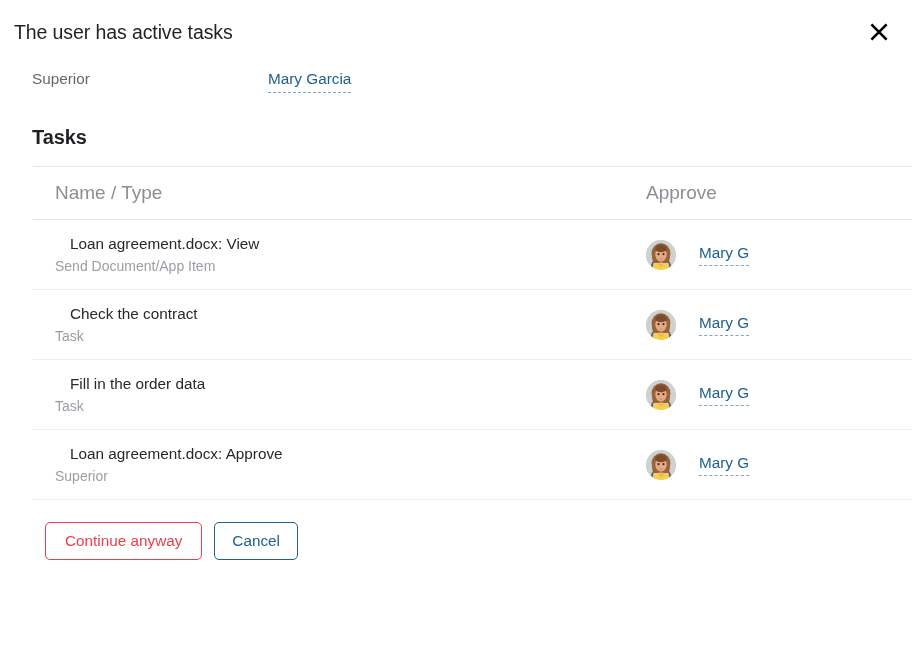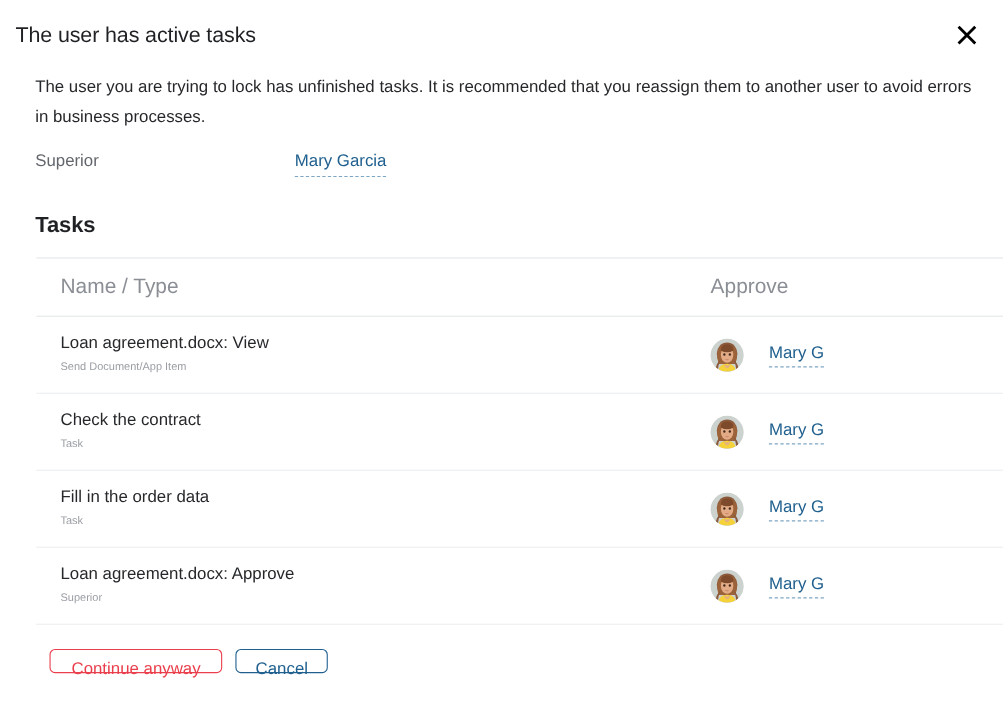--- a/index.html
+++ b/index.html
@@ -127,23 +127,24 @@
     border-bottom: 1px solid #eceef0;
     height: 70px;
   }
   .tasks-table tbody td.cell-name { padding-left: 22px; }
   .tasks-table tbody td.cell-author { padding-left: 23px; }
 
   .task-name {
     font-size: 15.3px;
     color: #26282b;
     line-height: 21px;
+    margin-left: 15px;
   }
   .task-type {
-    font-size: 10px;
+    font-size: 14px;
     color: #9a9ea4;
     line-height: 20px;
     margin-top: 2px;
   }
 
   .author-cell-inner {
     display: flex;
     align-items: center;
   }
   .avatar {
@@ -173,21 +174,21 @@
     align-items: center;
     gap: 12px;
     margin-left: 31px;
     margin-top: 22px;
   }
   .btn {
     font-family: "Liberation Sans", sans-serif;
     font-size: 15.3px;
     background: #ffffff;
     border-radius: 5px;
-    height: 22px;
+    height: 38px;
     padding: 0 19px;
     cursor: pointer;
     line-height: 36px;
     white-space: nowrap;
   }
   .btn-danger {
     border: 1px solid #ea3f4c;
     color: #ea3f4c;
   }
   .btn-secondary {
@@ -207,21 +208,20 @@
       <span>
         <svg width="22" height="22" viewBox="0 0 22 22" aria-hidden="true">
           <path d="M3.4 3.4 L18.6 18.6 M18.6 3.4 L3.4 18.6" stroke="#000000" stroke-width="2.6" stroke-linecap="butt"></path>
         </svg>
       </span>
     </button>
   </div>
 
   <div class="dialog-body">
 
-    <p class="description">The user you are trying to lock has unfinished tasks. It is recommended that you reassign them to another user to avoid errors in business processes.</p>
 
     <div class="superior-row">
       <span class="superior-label">Superior</span>
       <a class="link-dotted" href="#">Mary Garcia</a>
     </div>
 
     <div class="section-title">Tasks</div>
 
     <table class="tasks-table">
       <colgroup>

